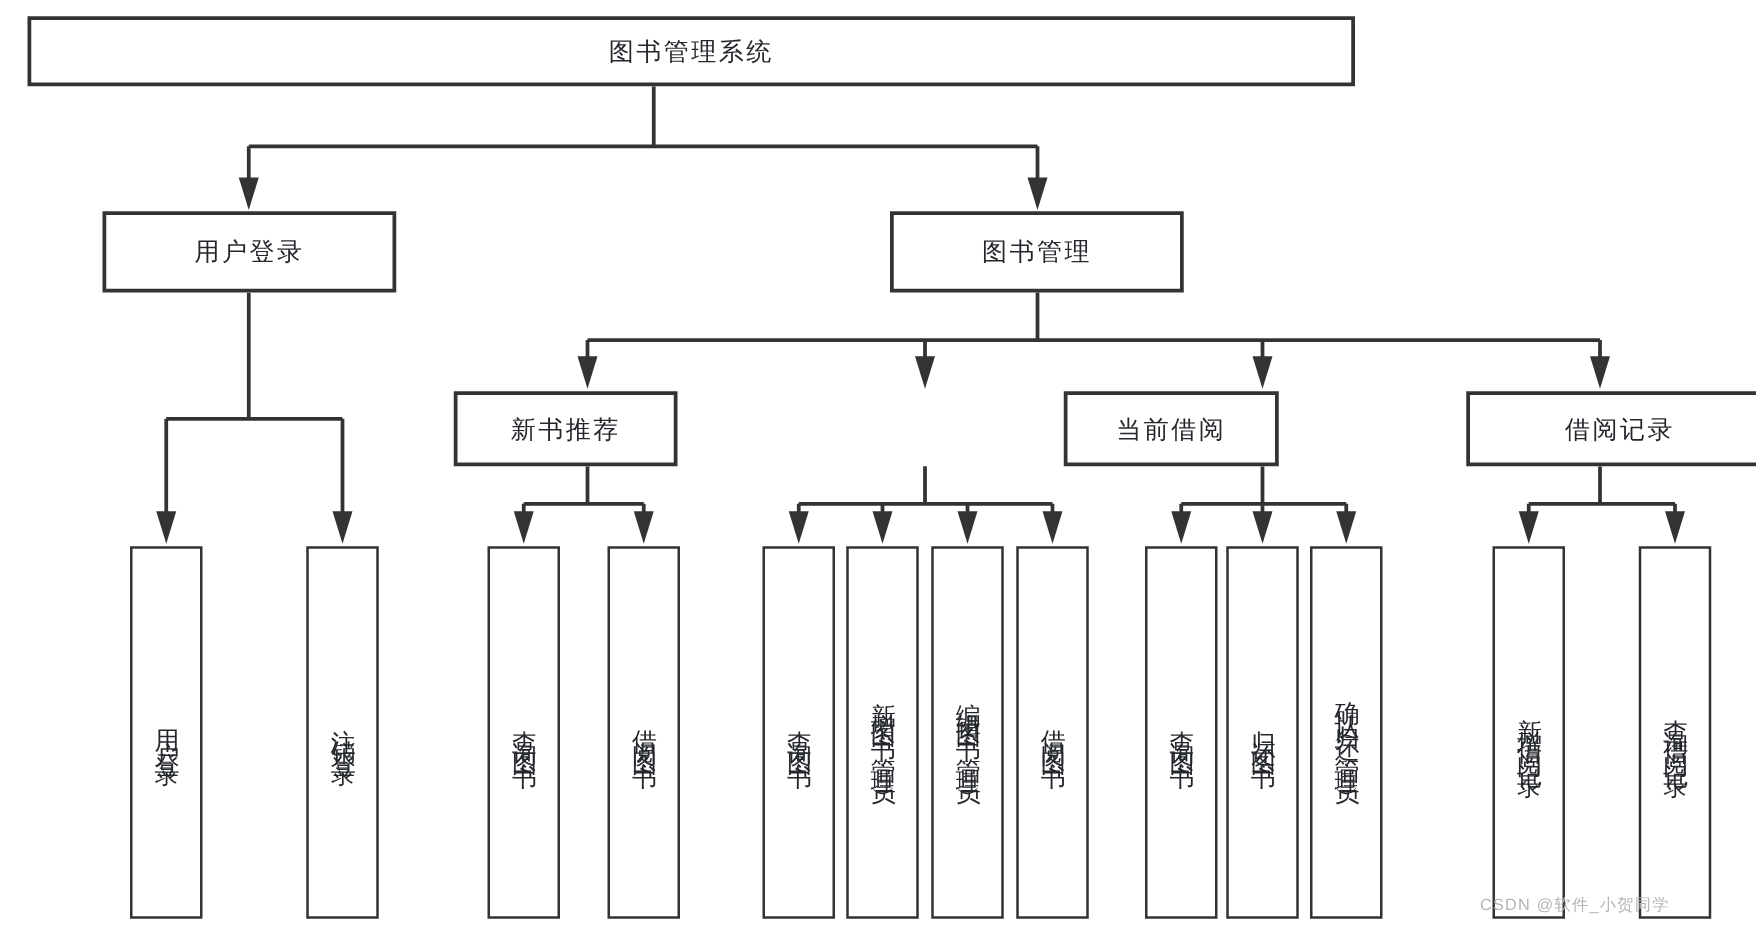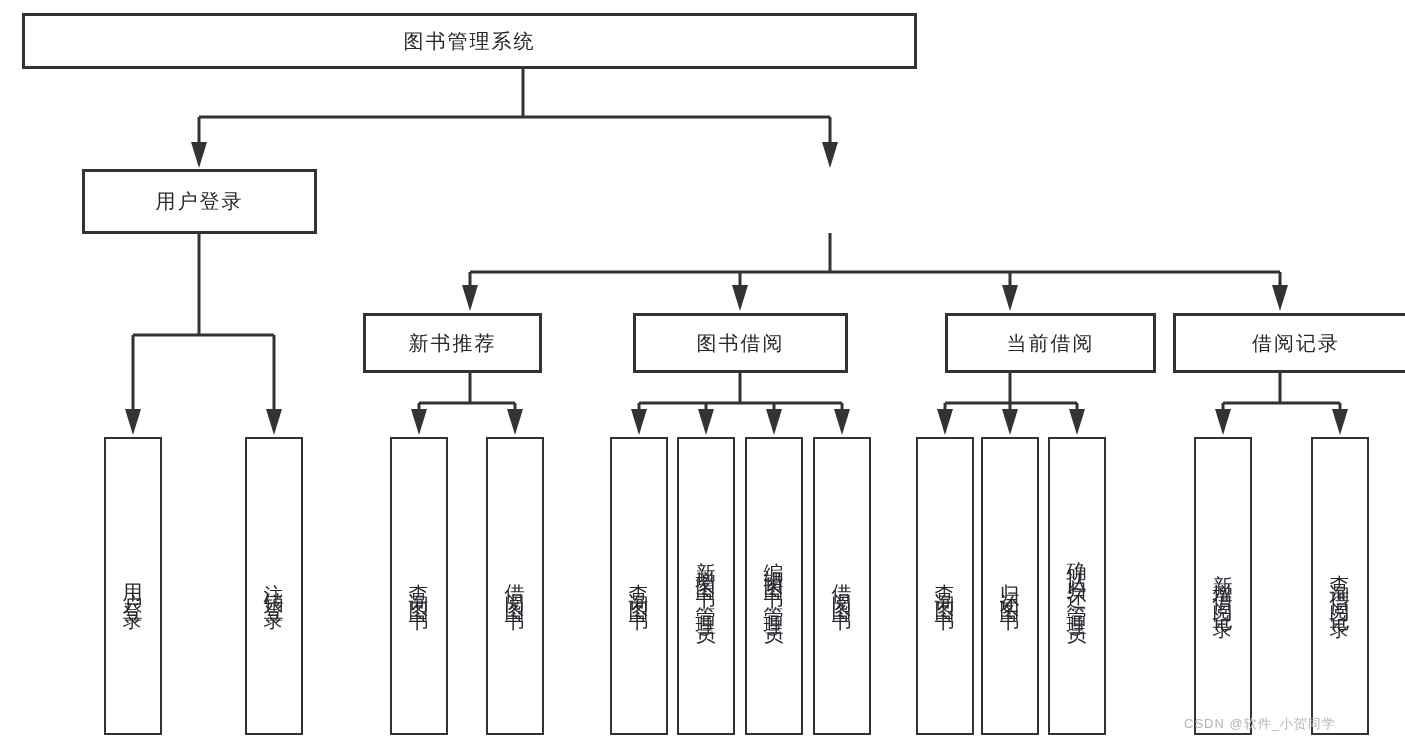--- a/index.html
+++ b/index.html
@@ -87,35 +87,35 @@
     <path d="M1010 373 V403 M945 403 H1077 M945 403 V420 M1010 403 V420 M1077 403 V420" stroke="#333333" stroke-width="3" fill="none"></path>
     <polygon points="937,409 953,409 945,435" fill="#333333"></polygon>
     <polygon points="1002,409 1018,409 1010,435" fill="#333333"></polygon>
     <polygon points="1069,409 1085,409 1077,435" fill="#333333"></polygon>
 
     <path d="M1280 373 V403 M1223 403 H1340 M1223 403 V420 M1340 403 V420" stroke="#333333" stroke-width="3" fill="none"></path>
     <polygon points="1215,409 1231,409 1223,435" fill="#333333"></polygon>
     <polygon points="1332,409 1348,409 1340,435" fill="#333333"></polygon>
   </svg>
 
-  <div class="node" style="left:22px; top:13px; width:895px; height:56px;">
+  <div class="node" style="left:22px; top:13px; width:1062px; height:56px;">
     <span>图书管理系统</span>
   </div>
 
   <div class="node" style="left:82px; top:169px; width:235px; height:65px;">
     <span>用户登录</span>
   </div>
+  <div class="node" style="left:712px; top:169px; width:235px; height:65px;">
+    <span>图书管理</span>
+  </div>
 
   <div class="node" style="left:363px; top:313px; width:179px; height:60px;">
     <span>新书推荐</span>
   </div>
-  <div class="node" style="left:633px; top:313px; width:215px; height:60px;">
-    <span>图书借阅</span>
-  </div>
-  <div class="node" style="left:945px; top:313px; width:211px; height:60px;">
+  <div class="node" style="left:851px; top:313px; width:172px; height:60px;">
     <span>当前借阅</span>
   </div>
   <div class="node" style="left:1173px; top:313px; width:246px; height:60px;">
     <span>借阅记录</span>
   </div>
 
   <div class="node leaf" style="left:104px; top:437px; width:58px; height:298px;">
     <span class="vtext">用户登录</span>
   </div>
   <div class="node leaf" style="left:245px; top:437px; width:58px; height:298px;">

